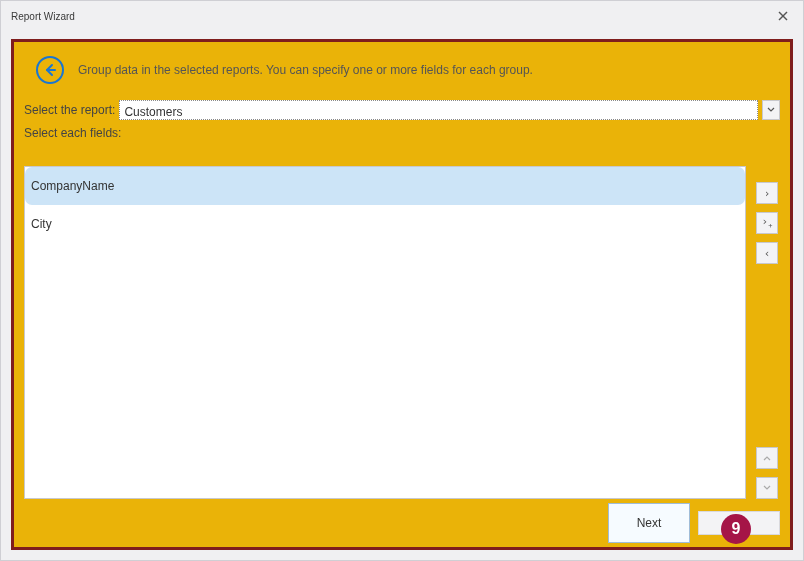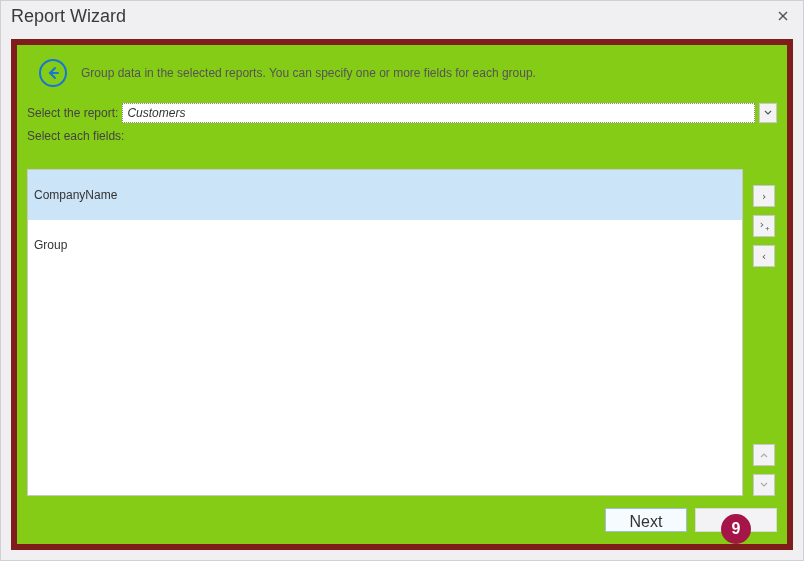--- a/index.html
+++ b/index.html
@@ -18,34 +18,34 @@
     background: #f0f0f2;
     border: 1px solid #cfcfd4;
     position: relative;
   }
   .titlebar {
     height: 30px;
     display: flex;
     align-items: center;
     padding: 0 8px 0 10px;
     color: #3a3a3a;
-    font-size: 18px;
+    font-size: 10px;
   }
   .titlebar .title { flex: 1; }
   .titlebar .close {
     width: 24px; height: 24px;
     display: flex; align-items: center; justify-content: center;
     color: #555;
     cursor: pointer;
   }
   .inner-panel {
     position: absolute;
     left: 10px; right: 10px; top: 38px; bottom: 10px;
-    border: 6px solid #7f1d1d;
-    background: #84cc16;
+    border: 3px solid #7f1d1d;
+    background: #eab308;
   }
   .header {
     display: flex;
     align-items: center;
     gap: 14px;
     padding: 14px 16px 10px 22px;
   }
   .back-circle {
     width: 28px; height: 28px;
     border: 2px solid #1976d2;
@@ -63,25 +63,24 @@
     align-items: center;
     padding: 6px 10px 2px 10px;
     gap: 4px;
   }
   .report-row .lbl { color: #444; white-space: nowrap; }
   .report-select {
     flex: 1;
     height: 20px;
     border: 1px dotted #8a8a8a;
     background: #fff;
-    display: flex; align-items: center;
+    display: flex; align-items: flex-end;
     padding: 0 4px;
     color: #333;
     position: relative;
-    font-style: italic;
   }
   .report-dd-btn {
     width: 18px; height: 20px;
     border: 1px solid #c8c8cc;
     background: #f3f3f5;
     display: flex; align-items: center; justify-content: center;
     cursor: pointer;
   }
   .fields-label {
     padding: 4px 10px 2px 10px;
@@ -96,23 +95,24 @@
     align-items: stretch;
     gap: 8px;
   }
   .listbox {
     border: 1px solid #c8c8cc;
     background: #fff;
     overflow: auto;
     flex: 1;
   }
   .listbox .item {
-    padding: 18px 6px;
+    padding: 12px 6px;
     color: #333;
     cursor: default;
+    border-radius: 7px;
   }
   .listbox .item.selected {
     background: #cce4f7;
   }
   .listbox.right .item {
     background: #e9f1fb;
   }
   .mid-col {
     width: 26px;
     display: flex;
@@ -138,27 +138,27 @@
     position: absolute;
     left: 10px; right: 10px; bottom: 10px;
     height: 28px;
     display: flex;
     justify-content: flex-end;
     align-items: center;
     gap: 8px;
   }
   .btn {
     min-width: 82px;
-    height: 24px;
+    height: 40px;
     border: 1px solid #9fbcd8;
     background: #f6fbff;
     color: #333;
-    display: flex; align-items: flex-end; justify-content: center;
-    cursor: pointer;
-    font-size: 16px;
+    display: flex; align-items: center; justify-content: center;
+    cursor: pointer;
+    font-size: 12px;
   }
   .btn-ghost {
     min-width: 82px; height: 24px;
     border: 1px solid #d9d9dd;
     background: #f3f3f5;
   }
   .badge-9 {
     position: absolute;
     right: 52px;
     bottom: 16px;
@@ -209,21 +209,21 @@
           <path d="M1 1 L4 4 L7 1" fill="none" stroke="#555" stroke-width="1.2"></path>
         </svg>
       </div>
     </div>
 
     <div class="fields-label">Select each fields:</div>
 
     <div class="lists-area">
       <div class="listbox">
         <div class="item selected">CompanyName</div>
-        <div class="item">Group</div>
+        <div class="item">City</div>
       </div>
 
       <div class="mid-col">
         <div class="sq-btn">
           <span>›</span>
         </div>
         <div class="sq-btn">
           <span>›<sub style="font-size:7px;">+</sub></span>
         </div>
         <div class="sq-btn">

